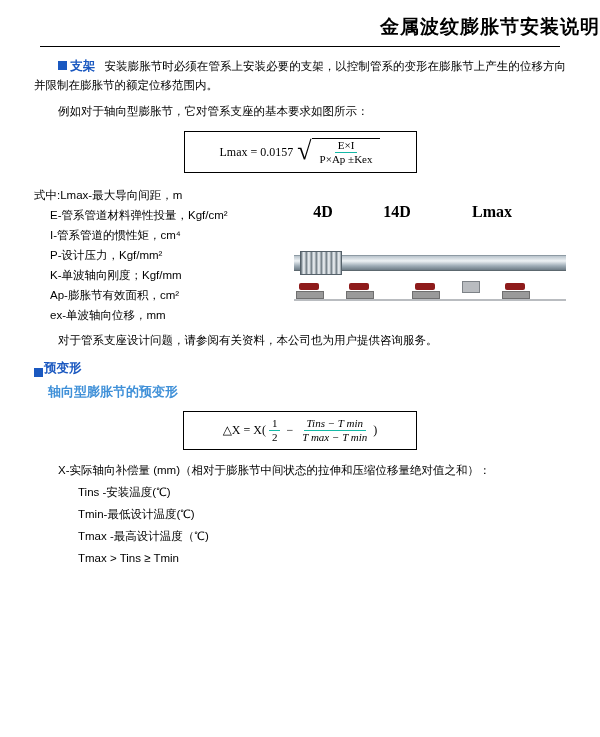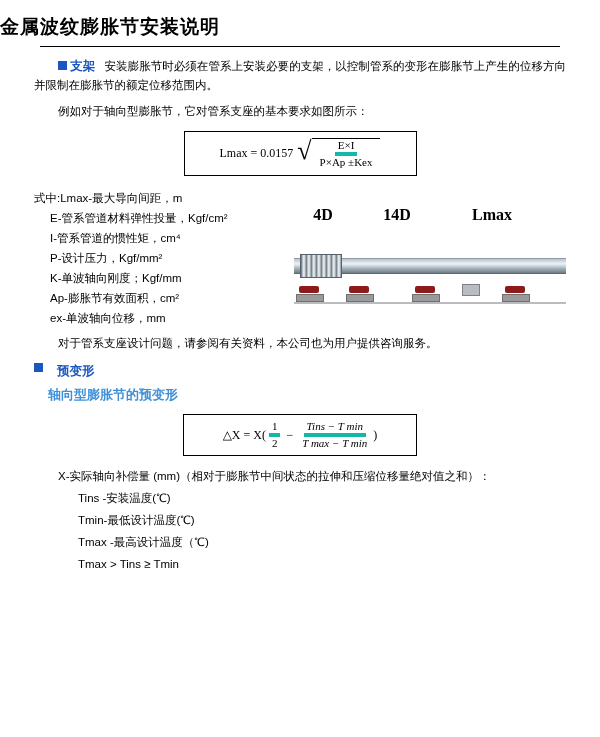--- a/index.html
+++ b/index.html
@@ -15,21 +15,21 @@
     overflow: hidden;
   }
   .page {
     position: relative;
     width: 600px;
     height: 737px;
     padding: 0;
     box-sizing: border-box;
   }
   .doc-title {
-    text-align: left;
+    text-align: right;
     font-size: 19px;
     font-weight: bold;
     letter-spacing: 1px;
     margin: 14px 0 6px 0;
     font-family: "DejaVu Sans", "Liberation Sans", sans-serif;
   }
   .title-rule {
     width: 520px;
     height: 1px;
     background: #000;
@@ -47,22 +47,22 @@
   }
   .indent {
     text-indent: 24px;
   }
   .sec-head {
     font-size: 12.5px;
     font-weight: bold;
     color: #1a58c0;
     margin: 10px 0 6px 0;
     display: flex;
-    align-items: flex-start;
-    gap: 14px;
+    align-items: flex-end;
+    gap: 1px;
   }
   .sq {
     display: inline-block;
     width: 9px;
     height: 9px;
     background: #1a58c0;
     flex: 0 0 auto;
   }
   .bluehead2 {
     font-size: 13px;
@@ -109,21 +109,21 @@
   }
   .frac {
     display: inline-flex;
     flex-direction: column;
     align-items: center;
     vertical-align: middle;
     font-size: 11px;
     line-height: 13px;
   }
   .frac .num {
-    border-bottom: 4px solid #14b8a6;
+    border-bottom: 1px solid #14b8a6;
     padding: 0 3px;
   }
   .frac .den {
     padding: 0 3px;
   }
   .two-col {
     display: flex;
     gap: 10px;
     align-items: flex-start;
     margin-top: 6px;

